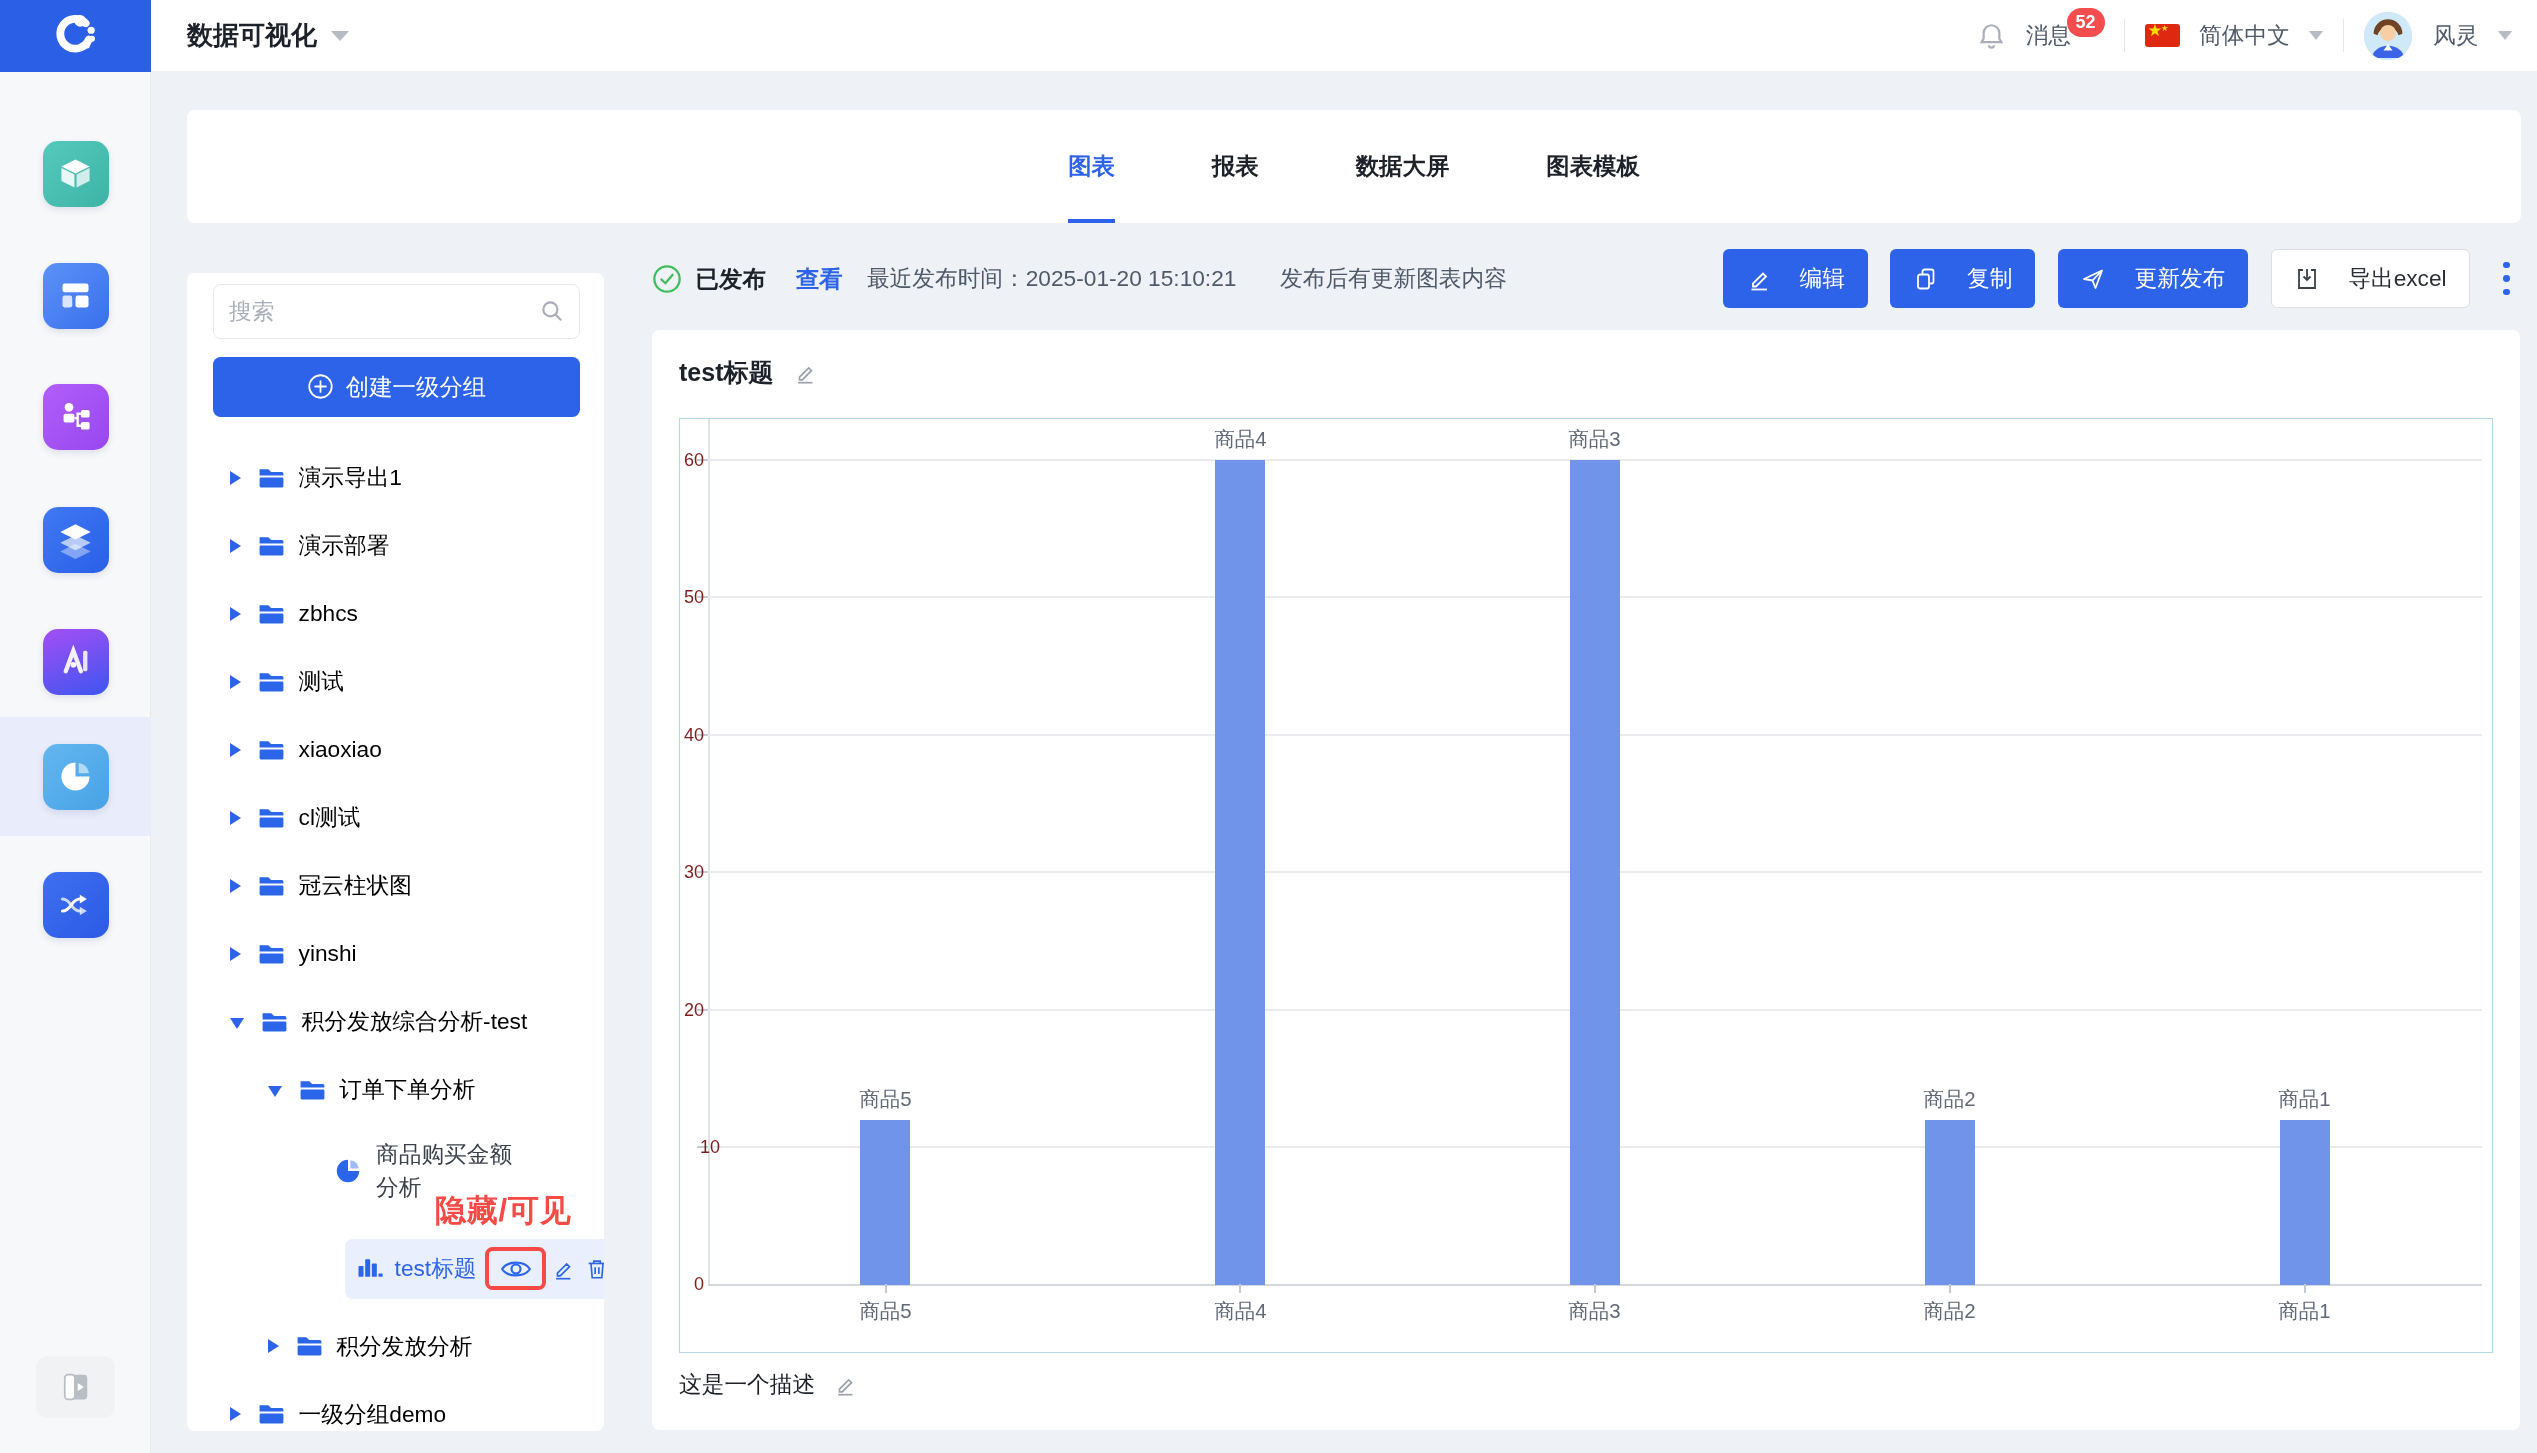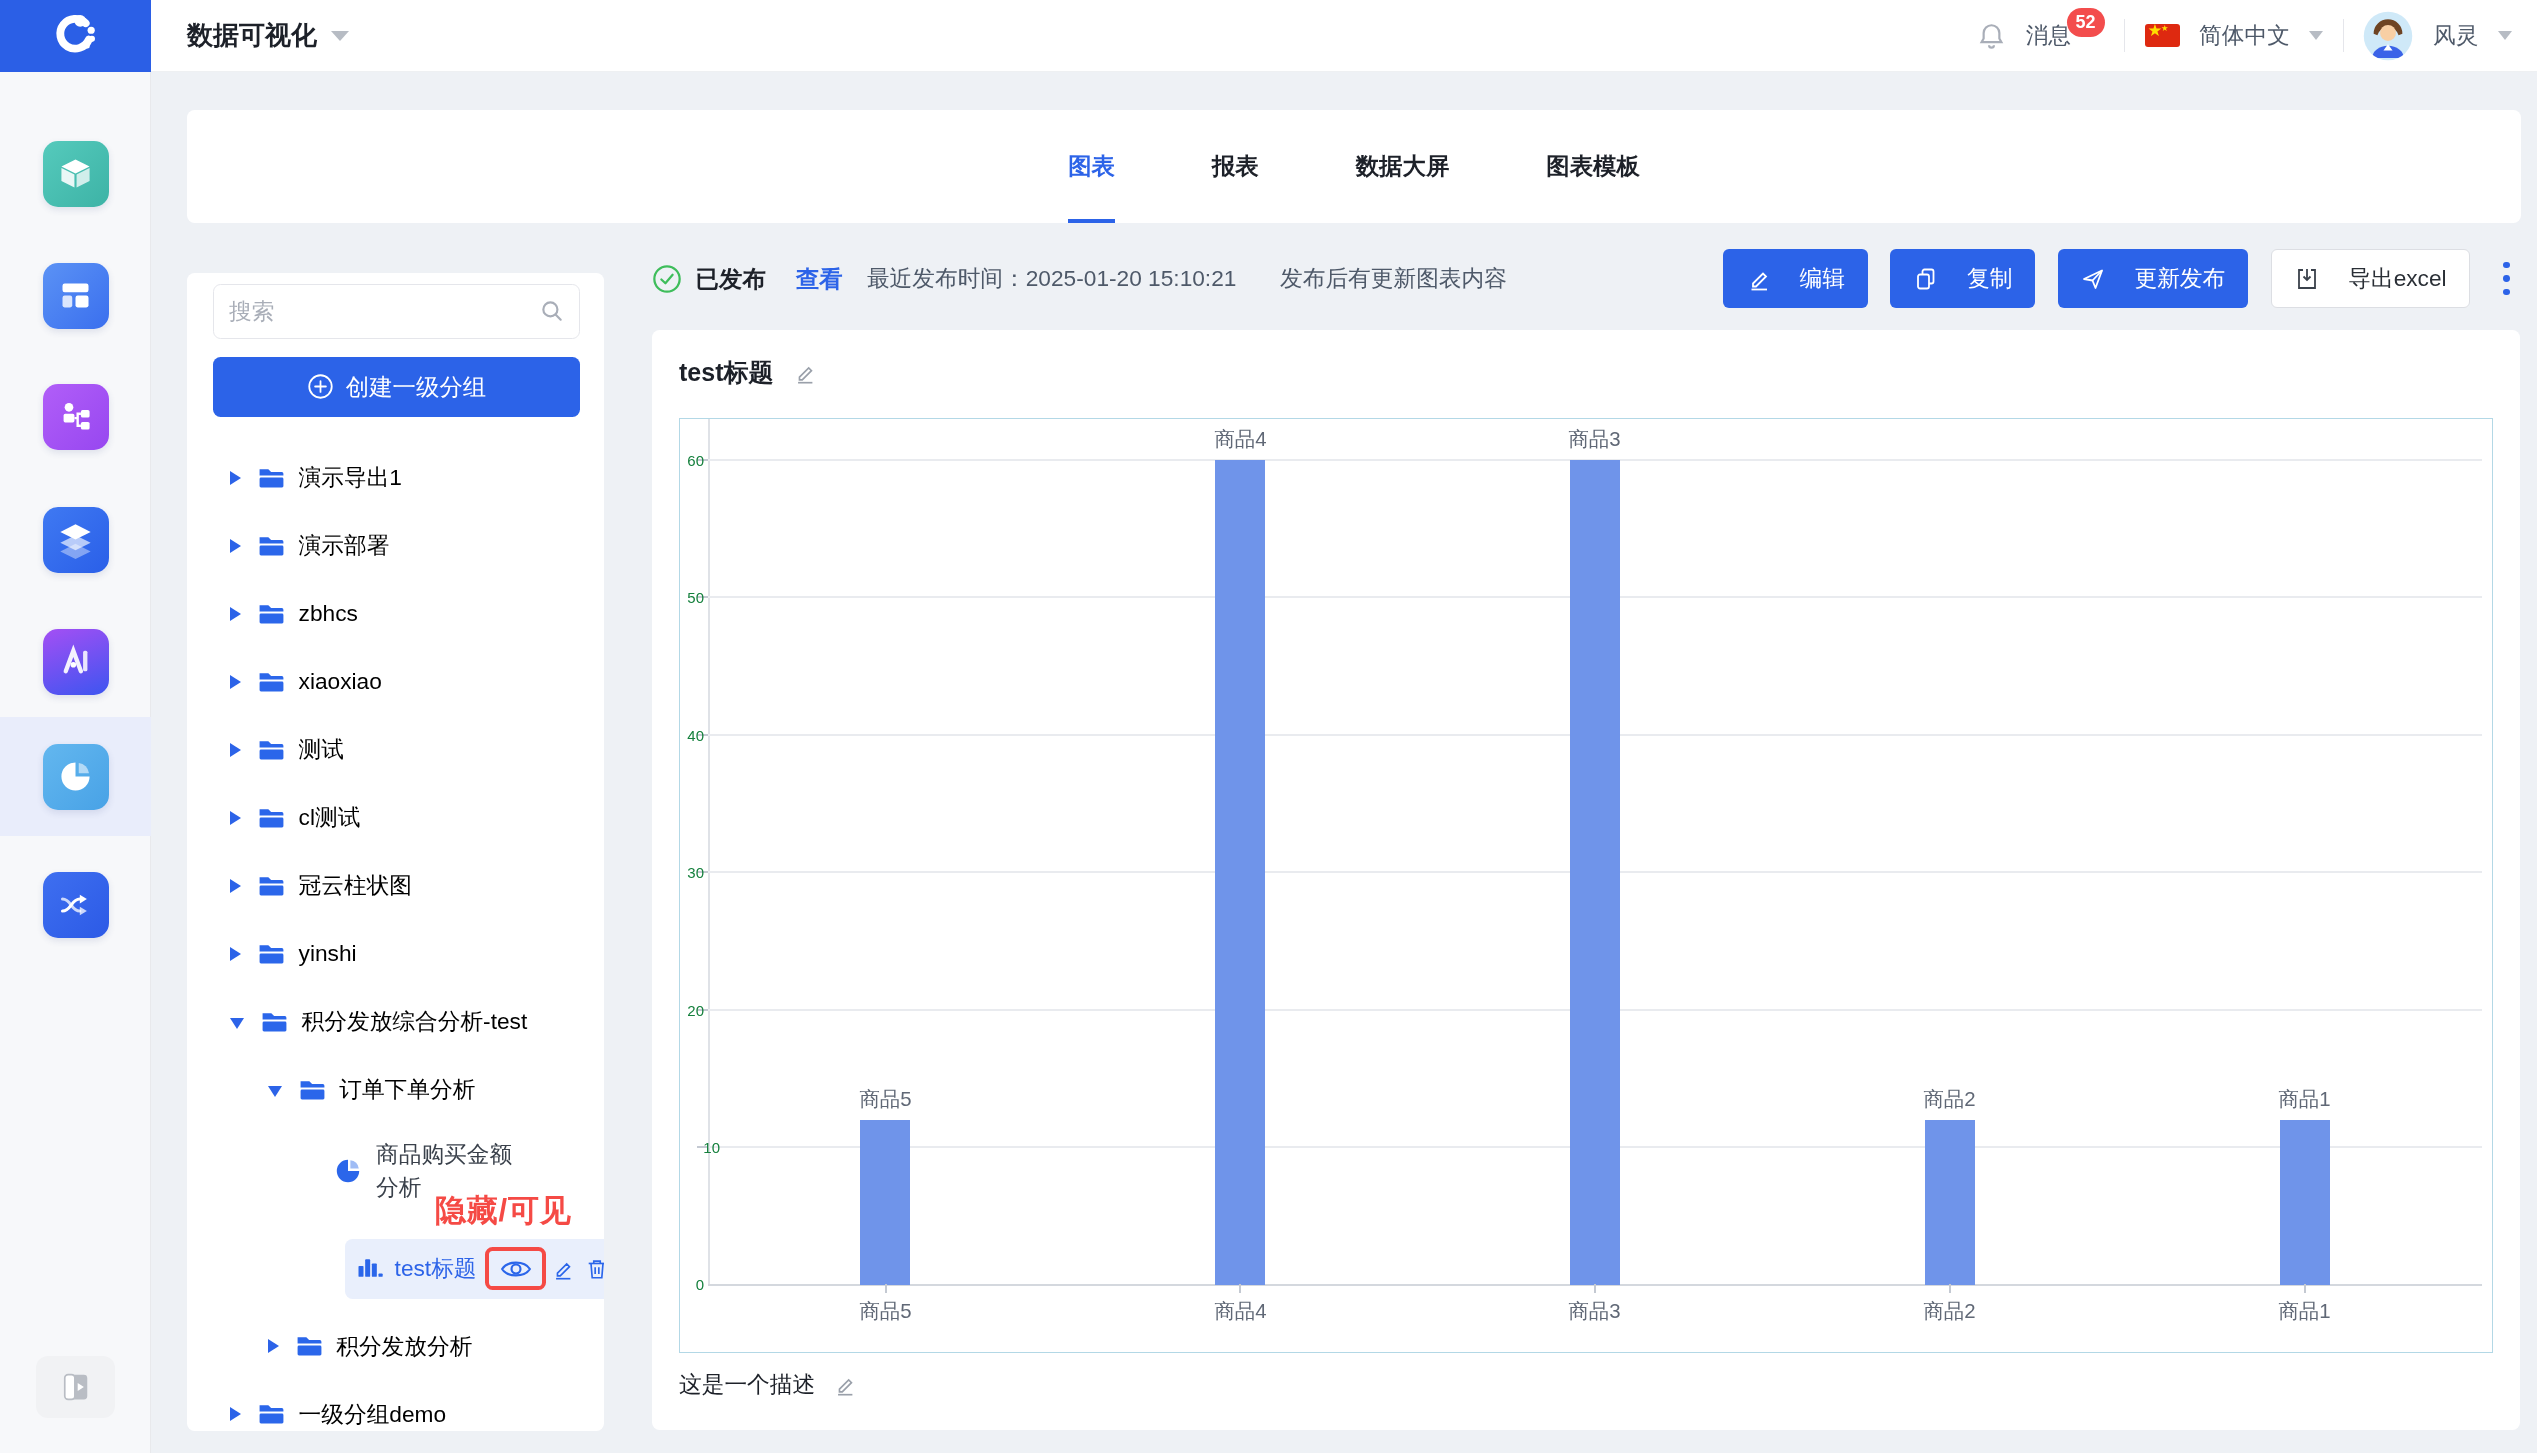--- a/index.html
+++ b/index.html
@@ -85,21 +85,21 @@
   .chart-title { font-size:25px; font-weight:700; color:#1d2129; }
   .plot-frame { position:absolute; left:27px; top:88px; width:1814px; height:935px; border:1.5px solid #b3d8e6; background:#fff; }
   .plot-inner { position:absolute; left:0; top:0; width:1811px; height:932px; }
   .desc-row { position:absolute; left:27px; top:1039px; display:flex; align-items:center; gap:18px; }
   .chart-desc { font-size:22.7px; color:#1d2129; }
 
   .gridline { position:absolute; height:1.5px; background:#e9ebef; }
   .axis-v { position:absolute; width:1.5px; background:#dfe2e7; }
   .baseline { position:absolute; height:1.5px; background:#d4d8de; }
   .ytick { position:absolute; width:10.6px; height:1.5px; background:#c4c9d2; }
-  .ylab { position:absolute; width:24px; text-align:right; font-size:15px; color:#15803d; transform:translateY(-50%); }
+  .ylab { position:absolute; width:24px; text-align:right; font-size:18px; color:#7f1d1d; transform:translateY(-50%); }
   .bar { position:absolute; background:#6f94ea; }
   .bar-lab, .x-lab { position:absolute; width:151px; text-align:center; font-size:20.4px; color:#606876; }
   .xtick { position:absolute; width:1.5px; height:9px; background:#c4c9d2; }
 </style>
 </head>
 <body>
 
 <aside class="rail">
   <div class="logo-box">
     <svg width="47" height="47" viewBox="0 0 60 60">
@@ -331,29 +331,29 @@
             <rect x="2" y="14.5" width="30" height="12.5" rx="1.8" fill="#2b66ea"></rect>
           </svg>
         <span class="tlabel">zbhcs</span>
       </div>
       <div class="trow d0">
         <span class="caret-r"></span>
         <svg width="27" height="24" viewBox="0 0 34 30">
             <path d="M2 4 h11 l3.5 3.5 H30 a2 2 0 0 1 2 2 V12 H2 Z" fill="#2b66ea"></path>
             <rect x="2" y="14.5" width="30" height="12.5" rx="1.8" fill="#2b66ea"></rect>
           </svg>
+        <span class="tlabel">测试</span>
+      </div>
+      <div class="trow d0">
+        <span class="caret-r"></span>
+        <svg width="27" height="24" viewBox="0 0 34 30">
+            <path d="M2 4 h11 l3.5 3.5 H30 a2 2 0 0 1 2 2 V12 H2 Z" fill="#2b66ea"></path>
+            <rect x="2" y="14.5" width="30" height="12.5" rx="1.8" fill="#2b66ea"></rect>
+          </svg>
         <span class="tlabel">xiaoxiao</span>
-      </div>
-      <div class="trow d0">
-        <span class="caret-r"></span>
-        <svg width="27" height="24" viewBox="0 0 34 30">
-            <path d="M2 4 h11 l3.5 3.5 H30 a2 2 0 0 1 2 2 V12 H2 Z" fill="#2b66ea"></path>
-            <rect x="2" y="14.5" width="30" height="12.5" rx="1.8" fill="#2b66ea"></rect>
-          </svg>
-        <span class="tlabel">测试</span>
       </div>
       <div class="trow d0">
         <span class="caret-r"></span>
         <svg width="27" height="24" viewBox="0 0 34 30">
             <path d="M2 4 h11 l3.5 3.5 H30 a2 2 0 0 1 2 2 V12 H2 Z" fill="#2b66ea"></path>
             <rect x="2" y="14.5" width="30" height="12.5" rx="1.8" fill="#2b66ea"></rect>
           </svg>
         <span class="tlabel">cl测试</span>
       </div>
       <div class="trow d0">

